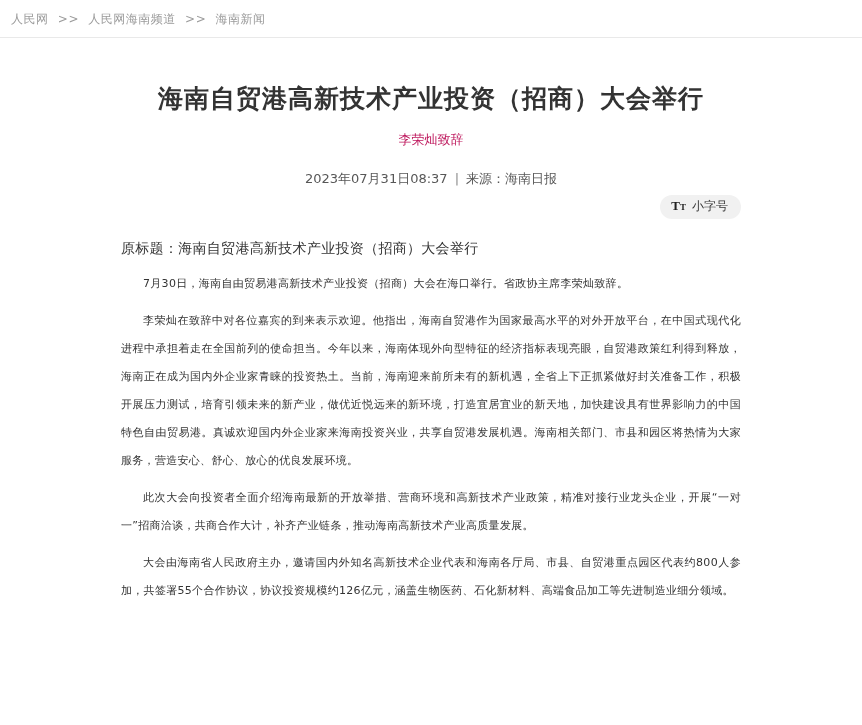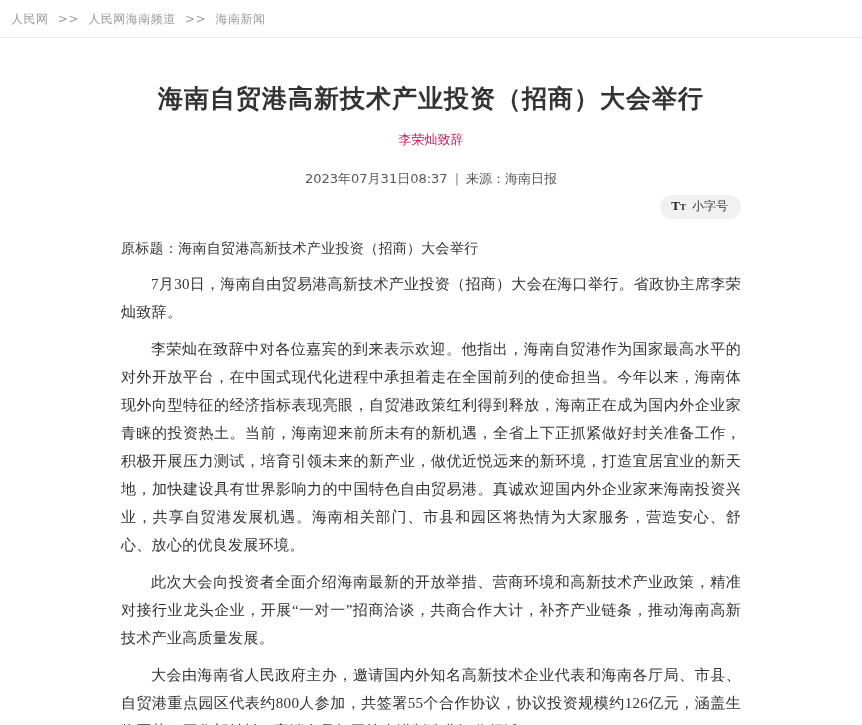--- a/index.html
+++ b/index.html
@@ -98,22 +98,21 @@
   .orig-title {
     line-height: 24px;
     margin-bottom: 10px;
     font-size: 14px;
   }
   .para {
     text-indent: 2em;
     line-height: 28px;
     margin: 9px 0;
     text-align: justify;
-    font-size: 15px;
-    font-family: Liberation Serif, serif;
+    font-size: 11px;
   }
 </style>
 </head>
 <body>
 
 <div class="page">
 
   <div class="breadcrumb">
     <a>人民网</a>
     <span class="sep">&gt;&gt;</span>

